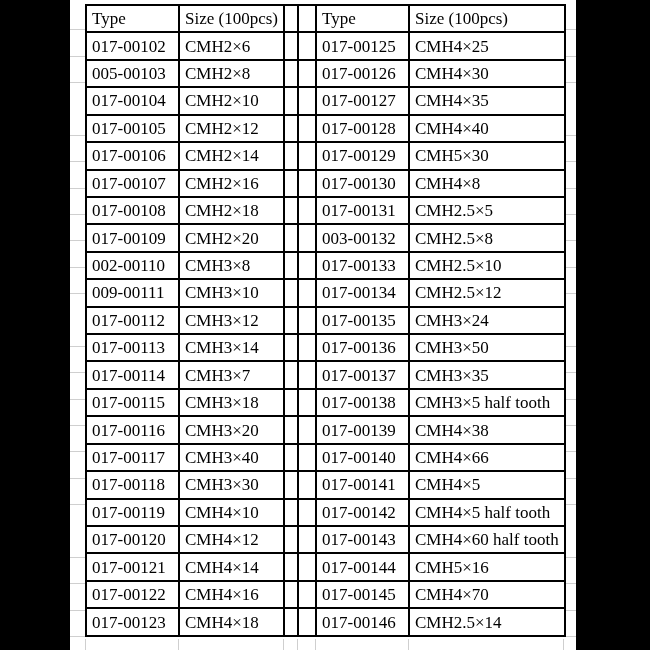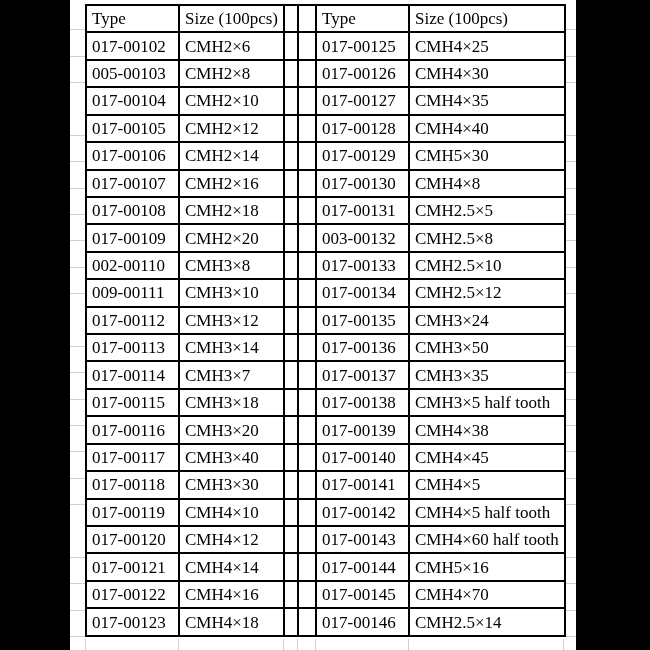--- a/index.html
+++ b/index.html
@@ -229,21 +229,21 @@
           <td class="gap"></td>
           <td>017-00139</td>
           <td>CMH4×38</td>
         </tr>
         <tr>
           <td>017-00117</td>
           <td>CMH3×40</td>
           <td class="gap"></td>
           <td class="gap"></td>
           <td>017-00140</td>
-          <td>CMH4×45</td>
+          <td>CMH4×66</td>
         </tr>
         <tr>
           <td>017-00118</td>
           <td>CMH3×30</td>
           <td class="gap"></td>
           <td class="gap"></td>
           <td>017-00141</td>
           <td>CMH4×5</td>
         </tr>
         <tr>

